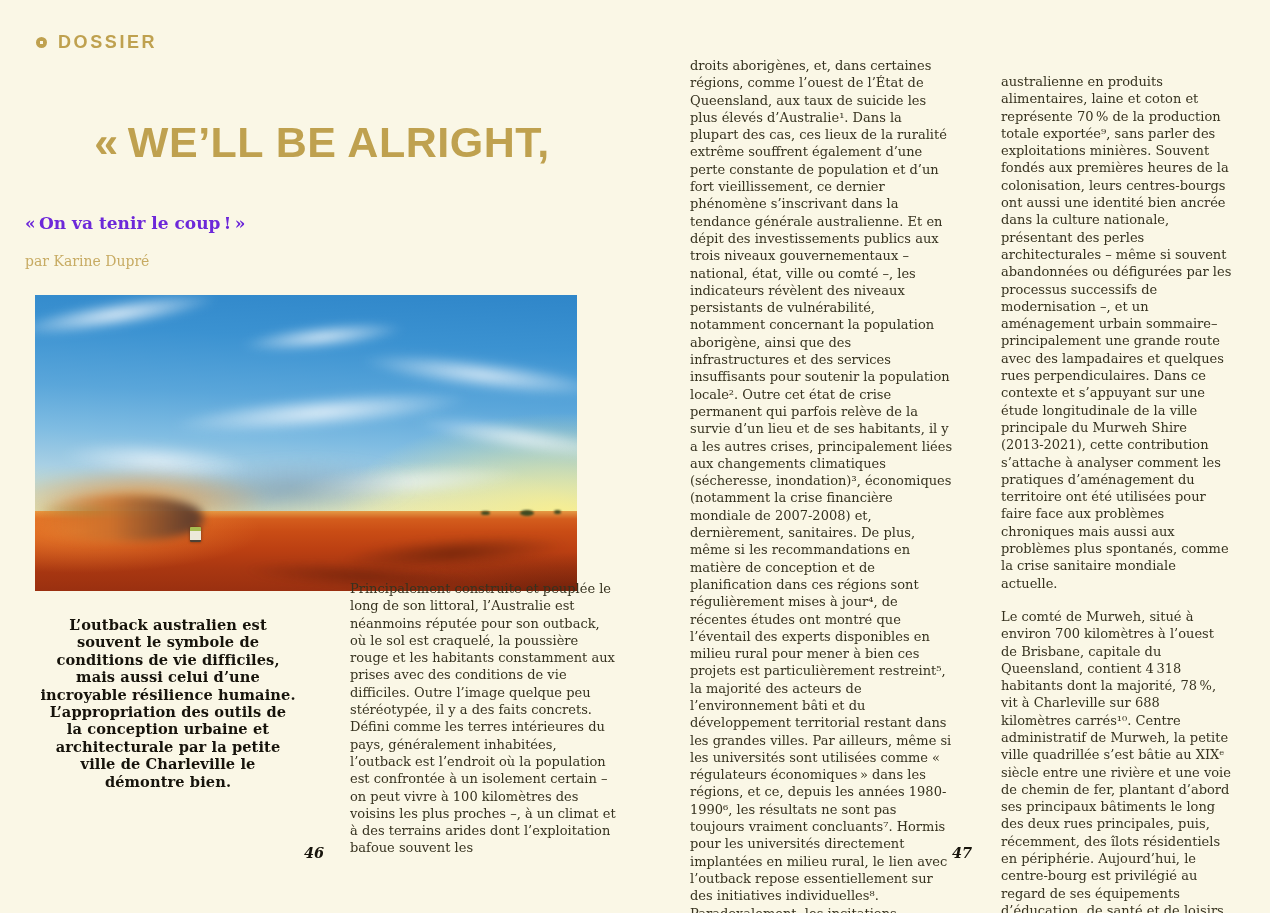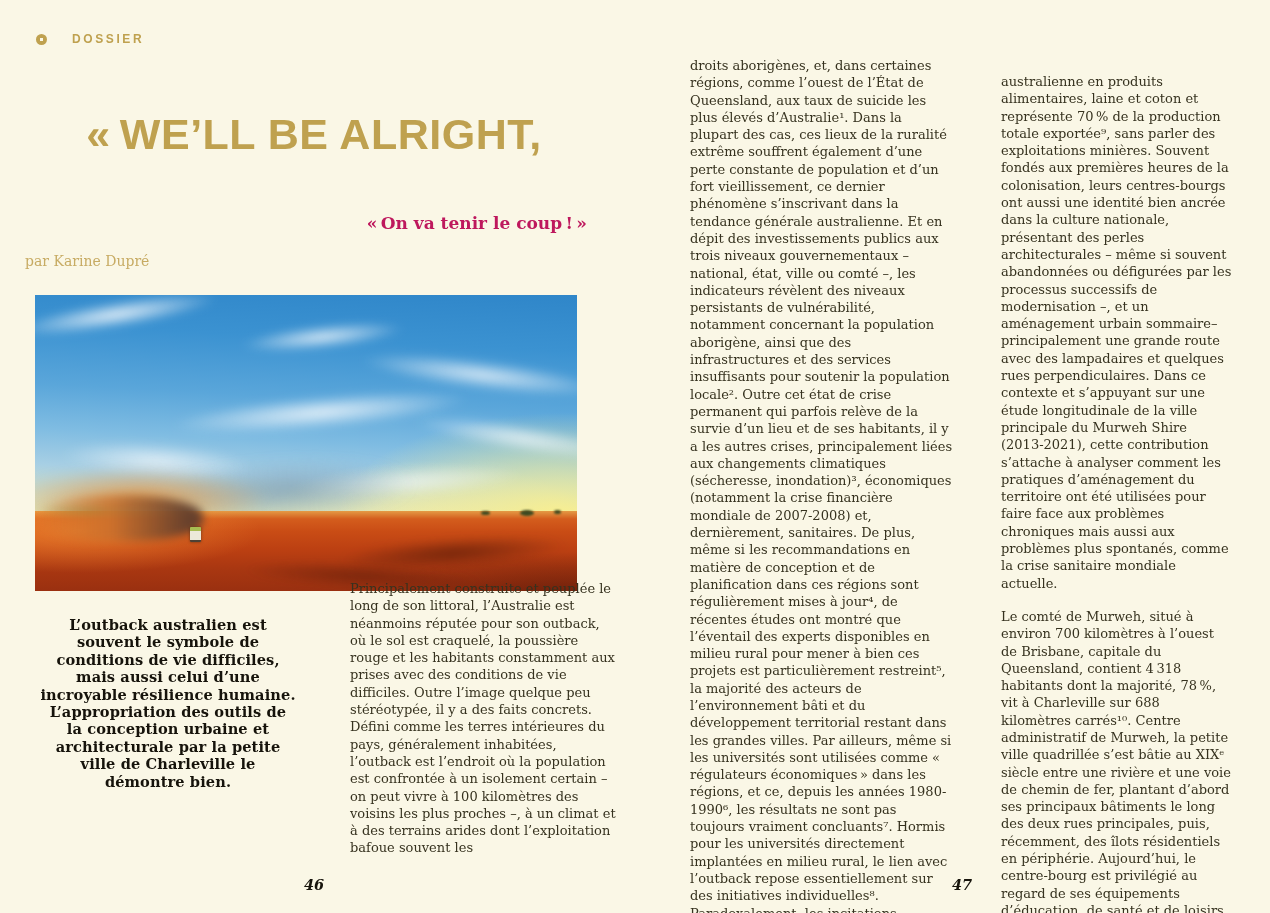--- a/index.html
+++ b/index.html
@@ -9,43 +9,43 @@
     font-family:"DejaVu Serif", serif;
     color:#34301F;
     position:relative;
     overflow:hidden;
   }
   .spread { position:absolute; inset:0; }
 
   
   .kicker {
     position:absolute; left:36px; top:32px;
-    display:flex; align-items:center; gap:25px;
+    display:flex; align-items:center; gap:11px;
     color:#BFA14F;
     font-family:"Liberation Sans", sans-serif;
-    font-weight:bold; font-size:12px; letter-spacing:2.6px;
+    font-weight:bold; font-size:18px; letter-spacing:2.6px;
   }
   .kicker-dot {
     width:11px; height:11px; border-radius:50%;
     background:radial-gradient(circle at 50% 50%, #FAF7E6 0 1.7px, #BFA14F 1.8px);
     flex:0 0 auto;
   }
 
   
   .title {
     position:absolute; left:25px; top:98px; width:562px;
-    margin:8px; text-align:center;
+    margin:16px; text-align:center;
     font-family:"Liberation Sans", sans-serif;
     font-weight:bold; font-size:43px; line-height:57px;
     color:#BFA14F; letter-spacing:.5px;
   }
   .subtitle {
     position:absolute; left:25px; top:213px; width:562px;
-    text-align:right; font-weight:bold; font-size:17px;
-    color:#be185d;
+    text-align:left; font-weight:bold; font-size:17px;
+    color:#6d28d9;
   }
   .byline {
     position:absolute; left:25px; top:253px; width:562px;
     font-size:14px; color:#C7AB63;
   }
 
   
   .photo {
     position:absolute; left:35px; top:295px; width:542px; height:296px;
     margin:0; overflow:hidden; background:#4a97d2;
@@ -125,21 +125,21 @@
   .col-1 { left:310px; top:580px; width:268px;margin-left:40px; }
   .col-2 { left:690px; top:57px;  width:263px; }
   .col-3 { left:985px; top:57px;  width:263px; }
   .subhead {
     margin:6px 0 1px 0; font-size:14.6px; line-height:18px;
     font-weight:bold; color:#17140C;
   }
 
   
   .pagenum {
-    position:absolute; top:876px;
+    position:absolute; top:844px;
     font-weight:bold; font-style:italic; font-size:14.5px; color:#17140C;
   }
   .pn-left  { left:304px; }
   .pn-right { left:952px; }
 </style>
 </head>
 <body>
 
 <div class="spread">
 

